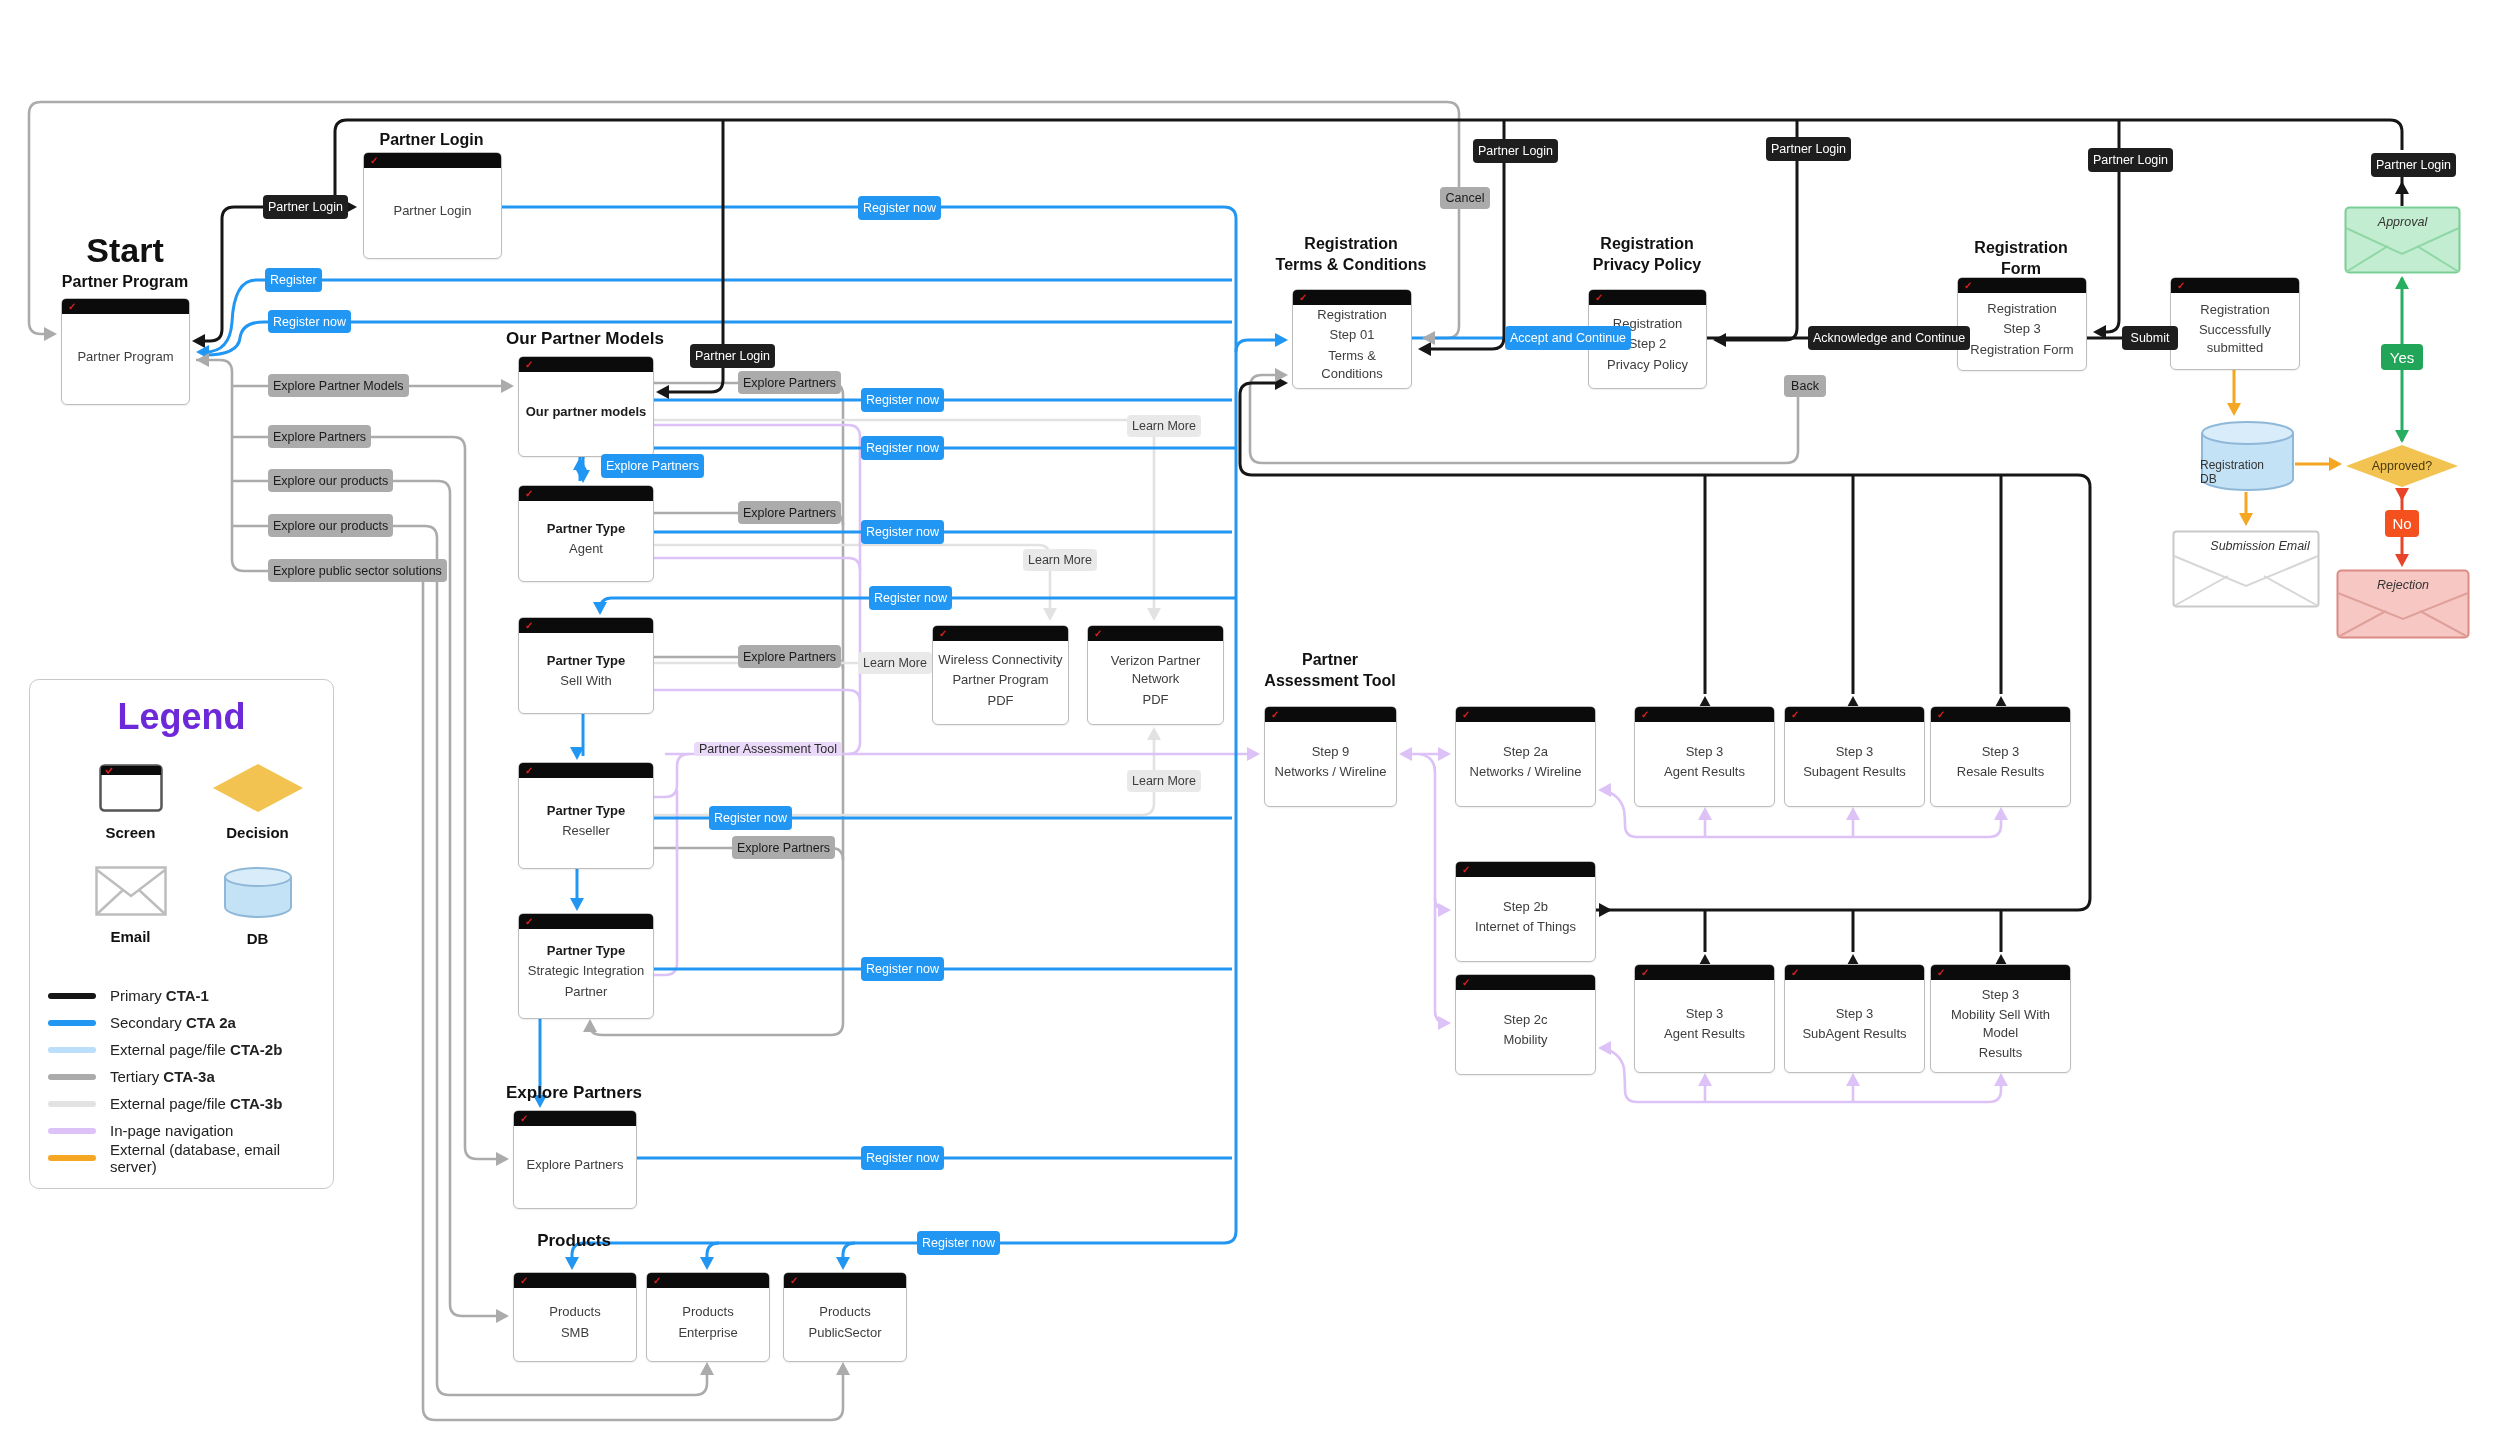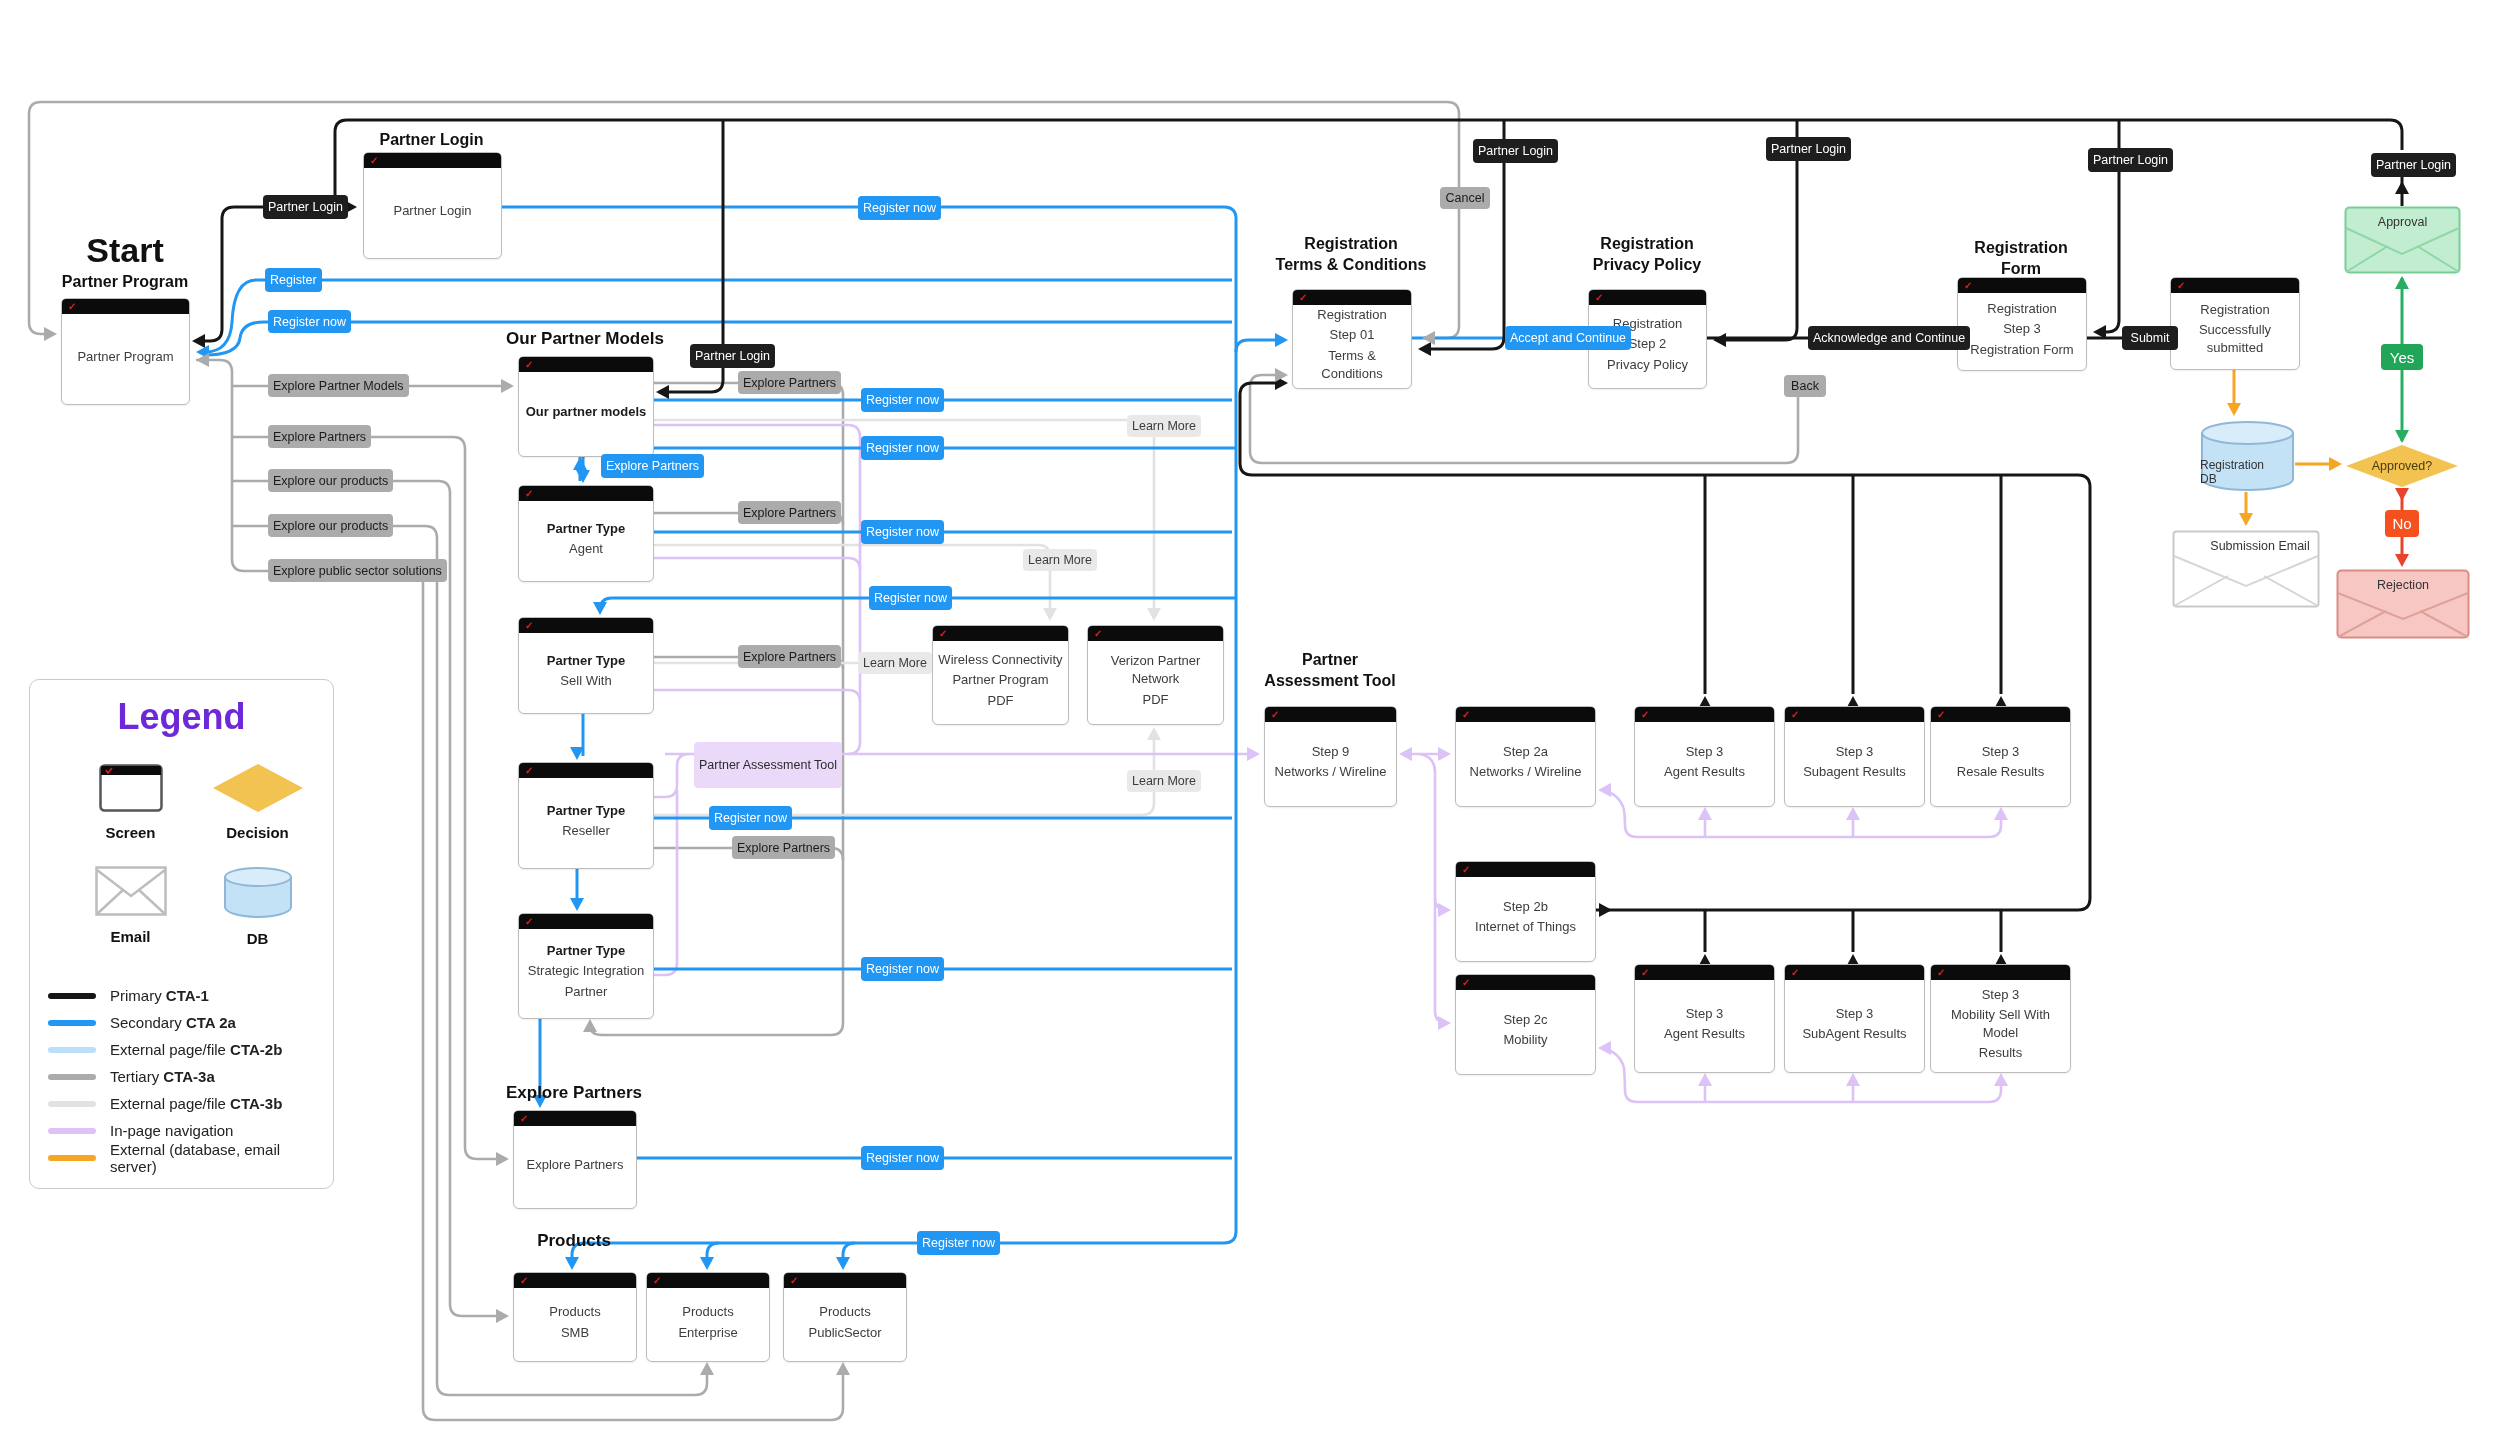--- a/index.html
+++ b/index.html
@@ -35,21 +35,21 @@
   .legend-title{text-align:center;font-size:36px;font-weight:800;color:#6d28d9;margin-top:16px;}
   .legend-shapes{position:relative;height:280px;}
   .legend-shape{position:absolute;text-align:center;}
   .legend-shape-label{font-size:15px;font-weight:700;color:#111;margin-top:8px;}
   .legend-lines{position:absolute;left:18px;top:302px;right:10px;}
   .legend-line{display:flex;align-items:center;height:27px;gap:14px;}
   .legend-swatch{width:48px;height:6px;border-radius:3px;flex:0 0 48px;}
   .legend-text{font-size:15px;color:#222;}
   .legend-text b{font-weight:700;}
   .env{position:absolute;border-radius:4px;}
-  .env-label{position:absolute;left:0;right:0;top:9px;text-align:center;font-size:12.5px;color:#333;z-index:2;}
+  .env-label{position:absolute;left:0;right:0;top:9px;text-align:center;font-size:12.5px;color:#333;z-index:2;font-style:italic;}
   .db-label{position:absolute;left:0;right:16px;text-align:left;font-size:12px;color:#333;z-index:2;}
   .diamond-label{position:absolute;left:0;right:0;top:0;bottom:0;display:flex;align-items:center;justify-content:center;font-size:12.5px;color:#4a3b10;z-index:2;}
   .mini-chip{position:absolute;display:flex;align-items:center;justify-content:center;color:#fff;font-size:15px;border-radius:4px;z-index:5;}
 </style>
 </head>
 <body>
 
 <div id="canvas">
 
 
@@ -593,21 +593,21 @@
     <div class="chip gray" style="left: 738px; top: 371px; min-width: 78px; height: 23px; padding: 0px 5px;">Explore Partners</div>
     <div class="chip gray" style="left: 738px; top: 501px; min-width: 78px; height: 23px; padding: 0px 5px;">Explore Partners</div>
     <div class="chip gray" style="left: 738px; top: 645px; min-width: 78px; height: 23px; padding: 0px 5px;">Explore Partners</div>
     <div class="chip gray" style="left: 732px; top: 836px; min-width: 78px; height: 23px; padding: 0px 5px;">Explore Partners</div>
     <div class="chip gray" style="left: 1440px; top: 187px; min-width: 40px; height: 22px; padding: 0px 5px;">Cancel</div>
     <div class="chip gray" style="left: 1784px; top: 375px; min-width: 32px; height: 22px; padding: 0px 5px;">Back</div>
     <div class="chip light" style="left: 1127px; top: 415px; min-width: 54px; height: 22px; padding: 0px 5px;">Learn More</div>
     <div class="chip light" style="left: 1023px; top: 549px; min-width: 54px; height: 22px; padding: 0px 5px;">Learn More</div>
     <div class="chip light" style="left: 858px; top: 652px; min-width: 54px; height: 22px; padding: 0px 5px;">Learn More</div>
     <div class="chip light" style="left: 1127px; top: 770px; min-width: 54px; height: 22px; padding: 0px 5px;">Learn More</div>
-    <div class="chip purple" style="left: 694px; top: 742px; min-width: 112px; height: 14px; padding: 16px 5px; text-align: right;">Partner Assessment Tool</div>
+    <div class="chip purple" style="left: 694px; top: 742px; min-width: 112px; height: 14px; padding: 0px 5px; text-align: right;">Partner Assessment Tool</div>
     <div class="section-heading" style="left: 45px; top: 228px; width: 160px; font-size: 34px; font-weight: 800;">
       <div>Start</div>
     </div>
     <div class="section-heading" style="left: 45px; top: 272px; width: 160px; font-size: 16px;">
       <div>Partner Program</div>
     </div>
     <div class="section-heading" style="left: 355px; top: 130px; width: 153px; font-size: 16px;">
       <div>Partner Login</div>
     </div>
     <div class="section-heading" style="left: 500px; top: 328px; width: 170px; font-size: 17px;">

